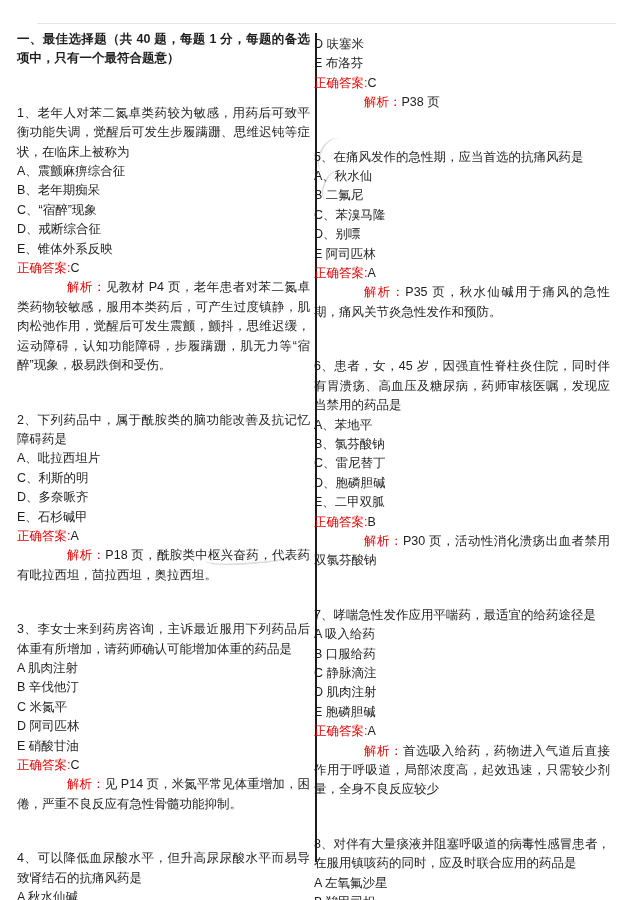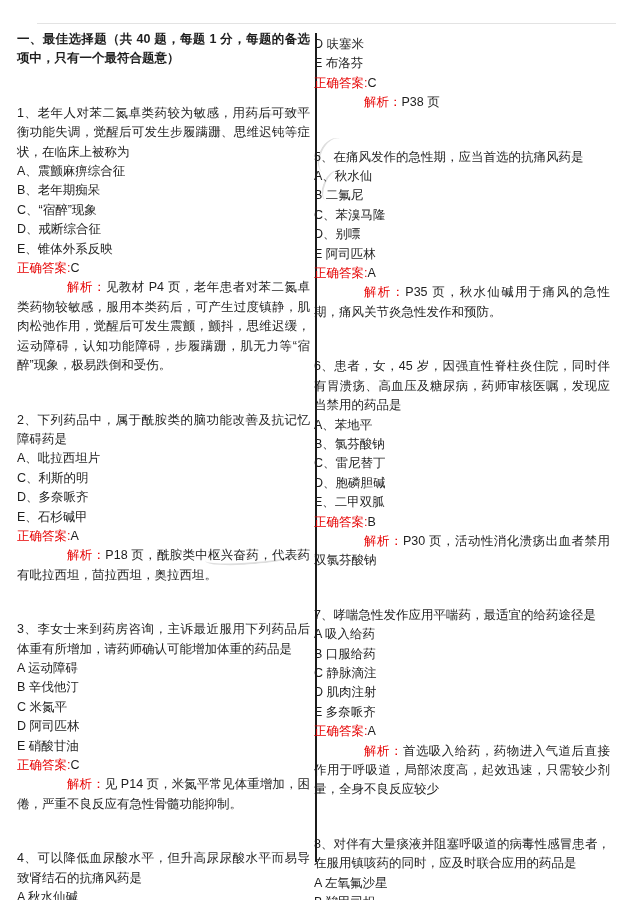--- a/index.html
+++ b/index.html
@@ -85,21 +85,21 @@
     <div class="line">A、吡拉西坦片</div>
     <div class="line">C、利斯的明</div>
     <div class="line">D、多奈哌齐</div>
     <div class="line">E、石杉碱甲</div>
     <div class="line"><span class="red">正确答案:</span><span>A</span></div>
     <p class="analysis"><span class="red">解析：</span><span>P18 页，酰胺类中枢兴奋药，代表药有吡拉西坦，茴拉西坦，奥拉西坦。</span></p>
   </div>
 
   <div class="q">
     <div class="stem">3、李女士来到药房咨询，主诉最近服用下列药品后体重有所增加，请药师确认可能增加体重的药品是</div>
-    <div class="line">A 运动障碍</div>
+    <div class="line">A 肌肉注射</div>
     <div class="line">B 辛伐他汀</div>
     <div class="line">C 米氮平</div>
     <div class="line">D 阿司匹林</div>
     <div class="line">E 硝酸甘油</div>
     <div class="line"><span class="red">正确答案:</span><span>C</span></div>
     <p class="analysis"><span class="red">解析：</span><span>见 P14 页，米氮平常见体重增加，困倦，严重不良反应有急性骨髓功能抑制。</span></p>
   </div>
 
   <div class="q">
     <div class="stem">4、可以降低血尿酸水平，但升高尿尿酸水平而易导致肾结石的抗痛风药是</div>
@@ -140,21 +140,21 @@
     <div class="line"><span class="red">正确答案:</span><span>B</span></div>
     <p class="analysis"><span class="red">解析：</span><span>P30 页，活动性消化溃疡出血者禁用双氯芬酸钠</span></p>
   </div>
 
   <div class="q">
     <div class="stem">7、哮喘急性发作应用平喘药，最适宜的给药途径是</div>
     <div class="line">A 吸入给药</div>
     <div class="line">B 口服给药</div>
     <div class="line">C 静脉滴注</div>
     <div class="line">D 肌肉注射</div>
-    <div class="line">E 多奈哌齐</div>
+    <div class="line">E 胞磷胆碱</div>
     <div class="line"><span class="red">正确答案:</span><span>A</span></div>
     <p class="analysis"><span class="red">解析：</span><span>首选吸入给药，药物进入气道后直接作用于呼吸道，局部浓度高，起效迅速，只需较少剂量，全身不良反应较少</span></p>
   </div>
 
   <div class="q">
     <div class="stem">8、对伴有大量痰液并阻塞呼吸道的病毒性感冒患者，在服用镇咳药的同时，应及时联合应用的药品是</div>
     <div class="line">A 左氧氟沙星</div>
     <div class="line">B 羧甲司坦</div>
     <div class="line">C 泼尼松龙</div>
   </div>

